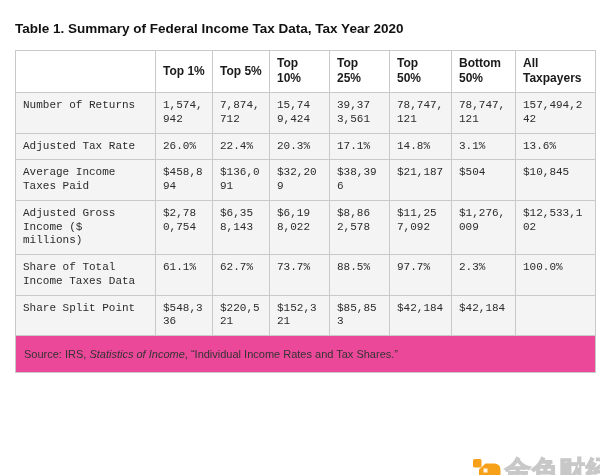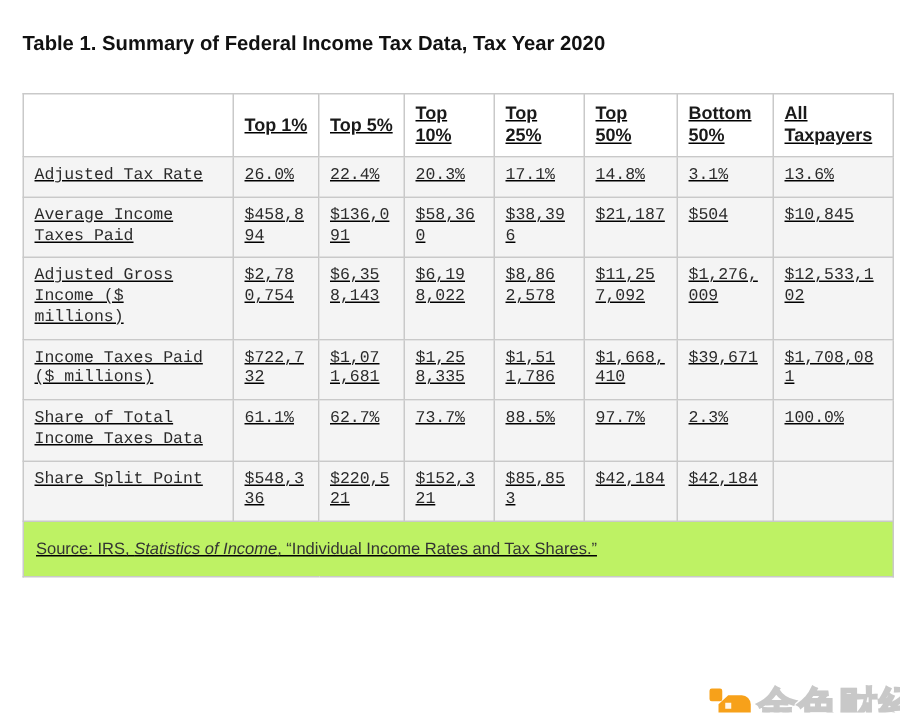--- a/index.html
+++ b/index.html
@@ -18,24 +18,23 @@
     font-family: "Liberation Sans", sans-serif;
   }
   .table-title {
     margin: 6px 0 0 0;
     font-size: 13.5px;
     font-weight: bold;
     color: #111111;
     line-height: 1.25;
   }
   table.tax-table {
-    margin-top: 24px;
+    margin-top: 12px;
     border-collapse: collapse;
     table-layout: fixed;
-    text-decoration: underline;
   }
   .tax-table th, .tax-table td {
     border: 1px solid #c9c9c9;
     overflow: hidden;
   }
   .tax-table thead th {
     background: #ffffff;
     font-family: "Liberation Sans", sans-serif;
     font-size: 12px;
     font-weight: bold;
@@ -53,21 +52,21 @@
     color: #2b2b2b;
     text-align: left;
     vertical-align: top;
     padding: 6px 7px;
     line-height: 1.25;
   }
   .tax-table tbody td {
     word-break: break-all;
   }
   .tax-table tfoot td {
-    background: #bef264;
+    background: #ec4899;
     font-family: "Liberation Sans", sans-serif;
     font-size: 11px;
     color: #333333;
     padding: 11px 8px;
     line-height: 1.3;
   }
   .watermark {
     position: absolute;
     right: 1px;
     bottom: 4px;
@@ -111,58 +110,58 @@
           <th>Top 5%</th>
           <th>Top 10%</th>
           <th>Top 25%</th>
           <th>Top 50%</th>
           <th>Bottom 50%</th>
           <th>All Taxpayers</th>
         </tr>
     </thead>
     <tbody id="body-rows">
         <tr>
+          <th>Number of Returns</th>
+          <td>1,574,942</td>
+          <td>7,874,712</td>
+          <td>15,749,424</td>
+          <td>39,373,561</td>
+          <td>78,747,121</td>
+          <td>78,747,121</td>
+          <td>157,494,242</td>
+        </tr>
+        <tr>
           <th>Adjusted Tax Rate</th>
           <td>26.0%</td>
           <td>22.4%</td>
           <td>20.3%</td>
           <td>17.1%</td>
           <td>14.8%</td>
           <td>3.1%</td>
           <td>13.6%</td>
         </tr>
         <tr>
           <th>Average Income Taxes Paid</th>
           <td>$458,894</td>
           <td>$136,091</td>
-          <td>$58,360</td>
+          <td>$32,209</td>
           <td>$38,396</td>
           <td>$21,187</td>
           <td>$504</td>
           <td>$10,845</td>
         </tr>
         <tr>
           <th>Adjusted Gross Income ($ millions)</th>
           <td>$2,780,754</td>
           <td>$6,358,143</td>
           <td>$6,198,022</td>
           <td>$8,862,578</td>
           <td>$11,257,092</td>
           <td>$1,276,009</td>
           <td>$12,533,102</td>
-        </tr>
-        <tr>
-          <th>Income Taxes Paid ($ millions)</th>
-          <td>$722,732</td>
-          <td>$1,071,681</td>
-          <td>$1,258,335</td>
-          <td>$1,511,786</td>
-          <td>$1,668,410</td>
-          <td>$39,671</td>
-          <td>$1,708,081</td>
         </tr>
         <tr>
           <th>Share of Total Income Taxes Data</th>
           <td>61.1%</td>
           <td>62.7%</td>
           <td>73.7%</td>
           <td>88.5%</td>
           <td>97.7%</td>
           <td>2.3%</td>
           <td>100.0%</td>

